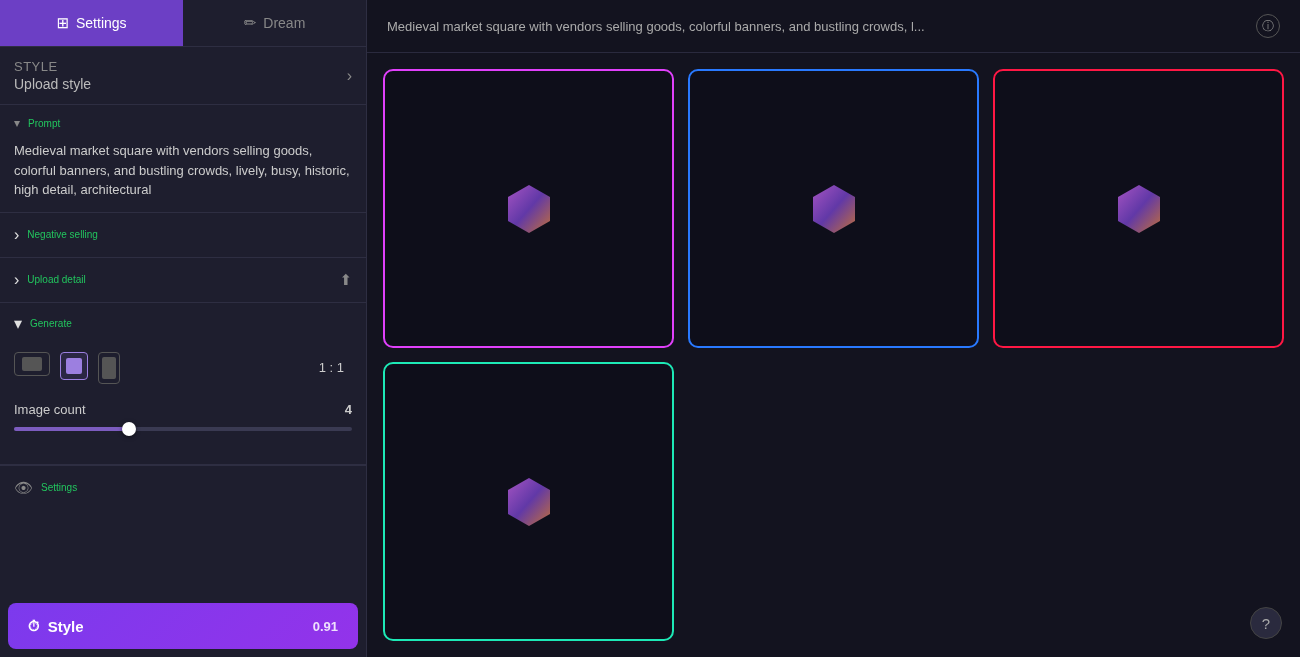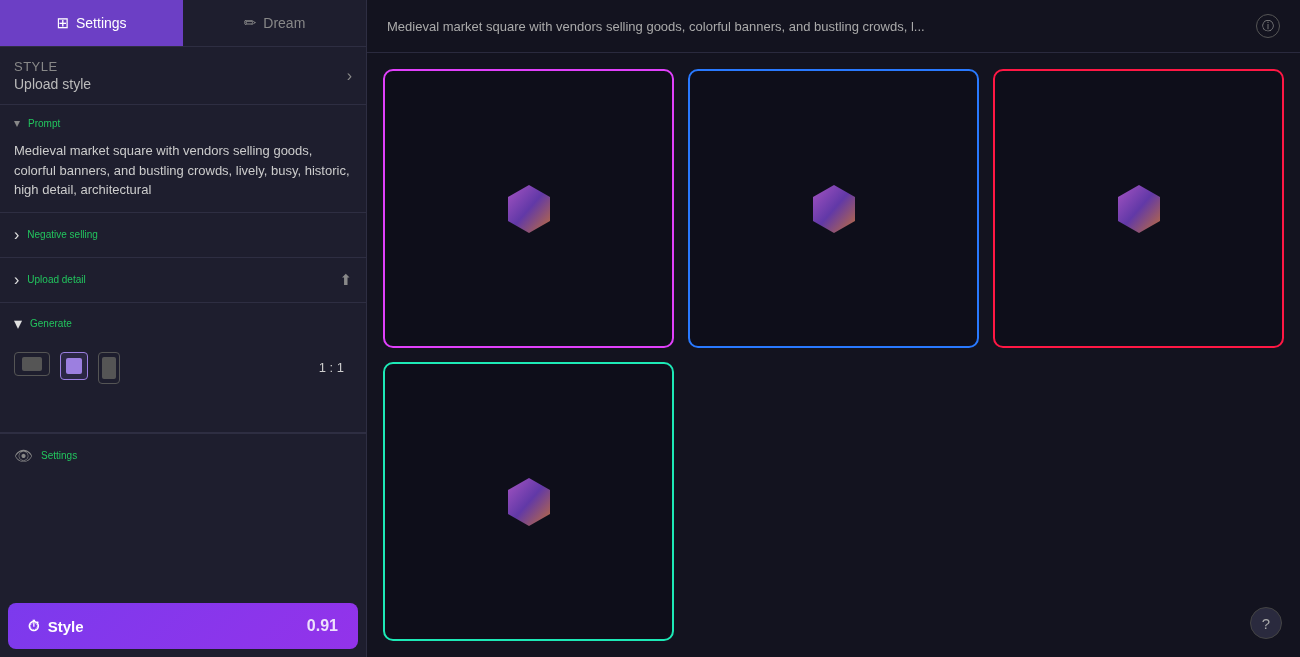--- a/index.html
+++ b/index.html
@@ -148,21 +148,21 @@
 
     
     .settings-header {
       display: flex;
       align-items: center;
       gap: 8px;
       padding: 11px 14px;
       cursor: pointer;
     }
     .settings-content {
-      padding: 8px 14px 30px 14px;
+      padding: 8px 14px 21px 14px;
     }
 
     
     .aspect-ratio-row {
       display: flex;
       align-items: center;
       justify-content: space-between;
       margin-bottom: 18px;
     }
     .ar-icons {
@@ -275,21 +275,21 @@
       justify-content: space-between;
       width: calc(100% - 16px);
       margin-top: auto;
     }
     .dream-left {
       display: flex;
       align-items: center;
       gap: 8px;
     }
     .dream-cost {
-      font-size: 16px;
+      font-size: 13px;
       opacity: 0.85;
     }
 
     
     .right-panel {
       flex: 1;
       background: #13131f;
       display: flex;
       flex-direction: column;
       overflow: hidden;
@@ -445,20 +445,30 @@
           <div class="ar-icon" style="border-color:#9c7fe0; background: rgba(124,92,191,0.15);">
             <div class="ar-icon-inner" style="width:16px;height:16px;background:#9c7fe0;"></div>
           </div>
           <div class="ar-icon portrait">
             <div class="ar-icon-inner" style="width:14px;height:22px;"></div>
           </div>
         </div>
         <span class="ar-label">1 : 1</span>
       </div>
 
+      <div class="image-count-row">
+        <div class="image-count-header">
+          <span class="image-count-label">Image count</span>
+          <span class="image-count-value">4</span>
+        </div>
+        <div class="slider-track">
+          <div class="slider-fill"></div>
+          <div class="slider-thumb"></div>
+        </div>
+      </div>
 
     </div>
   </div>
 
   <div class="advanced-row">
     <span class="eye-icon">👁</span>
     <span class="section-label">Settings</span>
   </div>
 
   <div class="spacer"></div>

